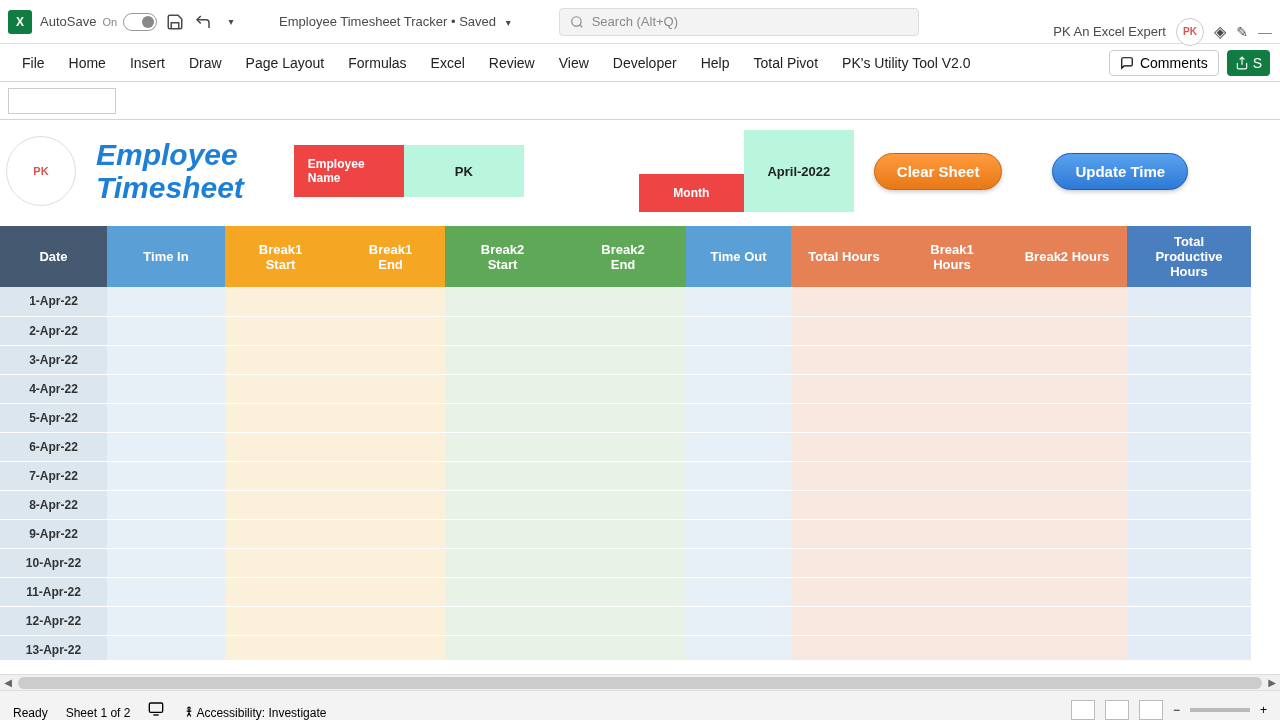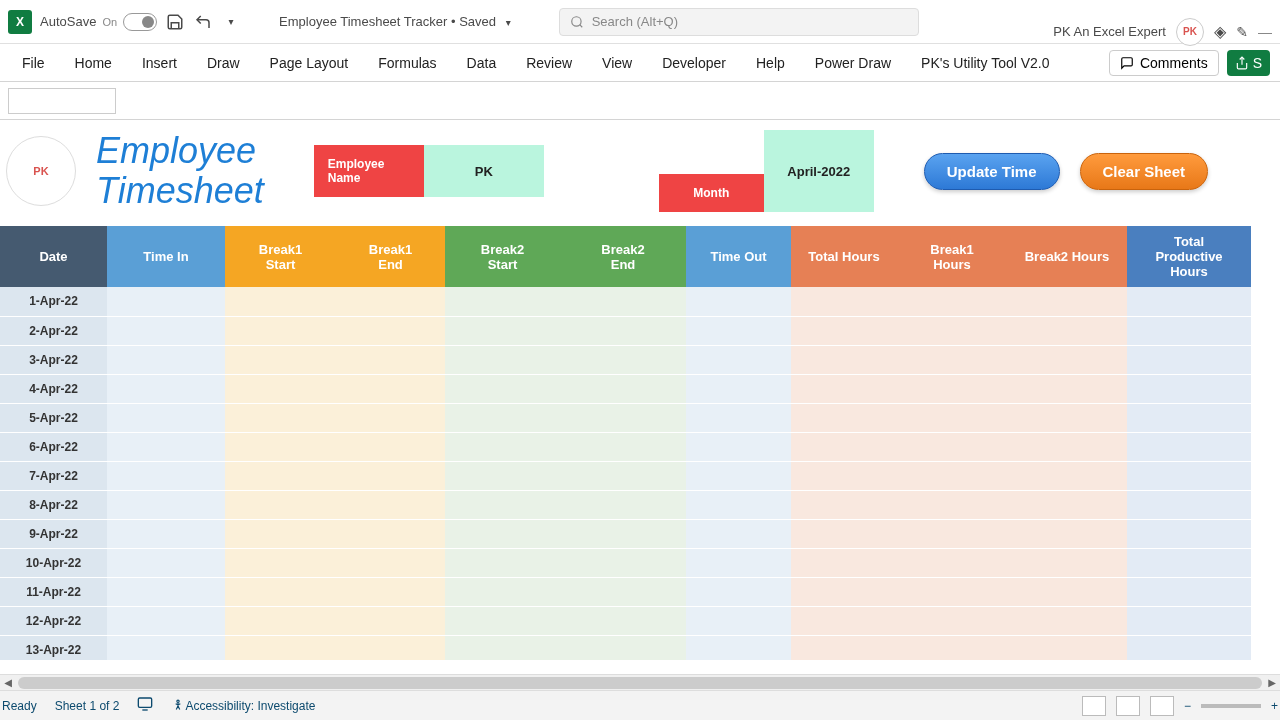--- a/index.html
+++ b/index.html
@@ -11,37 +11,37 @@
 .autosave { display: flex; align-items: center; gap: 6px; font-size: 13px; color: #4a4a4a; }
 .toggle { width: 34px; height: 18px; background: #fff; border: 1px solid #999; border-radius: 10px; position: relative; }
 .toggle::after { content: ''; position: absolute; width: 12px; height: 12px; background: #888; border-radius: 50%; top: 2px; right: 2px; }
 .titlebar-icon { width: 20px; height: 20px; display: flex; align-items: center; justify-content: center; color: #4a4a4a; cursor: pointer; }
 .doc-title { font-size: 13px; color: #4a4a4a; margin-left: 30px; }
 .search-box { flex: 0 0 360px; margin-left: 40px; height: 28px; background: #f3f3f3; border: 1px solid #ddd; border-radius: 4px; display: flex; align-items: center; padding: 0 10px; gap: 8px; color: #888; font-size: 13px; }
 .user-info { margin-left: auto; font-size: 13px; color: #4a4a4a; display: flex; align-items: center; gap: 10px; margin-top: 20px; }
 .user-avatar { width: 28px; height: 28px; border-radius: 50%; background: #fff; border: 1px solid #ccc; display: flex; align-items: center; justify-content: center; font-size: 10px; font-weight: bold; color: #d9534f; }
 
 
-.ribbon-tabs { height: 38px; background: #fff; display: flex; align-items: center; padding: 0 10px; gap: 6px; border-bottom: 1px solid #d4d4d4; }
+.ribbon-tabs { height: 38px; background: #fff; display: flex; align-items: center; padding: 0 10px; gap: 0; border-bottom: 1px solid #d4d4d4; }
 .ribbon-tab { padding: 8px 12px; font-size: 14px; color: #222; cursor: pointer; }
 .ribbon-right { margin-left: auto; display: flex; gap: 8px; }
 .comments-btn { display: flex; align-items: center; gap: 6px; padding: 4px 10px; border: 1px solid #ccc; border-radius: 4px; font-size: 14px; cursor: pointer; background: #fff; }
 .share-btn { background: #107c41; color: #fff; padding: 4px 8px; border-radius: 4px; font-size: 14px; display: flex; align-items: center; gap: 4px; cursor: pointer; }
 
 
 .formula-area { height: 38px; border-bottom: 1px solid #d4d4d4; display: flex; align-items: center; padding: 4px 8px; }
 .name-box { width: 108px; height: 26px; border: 1px solid #ccc; background: #fff; }
 
 
 .sheet-content { position: relative; height: 540px; overflow: hidden; }
 
 .header-section { display: flex; align-items: center; padding: 10px 6px 14px 6px; gap: 20px; }
 .logo-circle { width: 70px; height: 70px; border: 1px solid #ddd; border-radius: 50%; display: flex; align-items: center; justify-content: center; background: #fff; }
 .logo-inner { font-size: 11px; font-weight: bold; color: #d9534f; }
-.title-text { font-size: 36px; font-weight: normal; color: #1e7fd6; font-style: italic; line-height: 1.1; }
+.title-text { font-size: 30px; font-weight: bold; color: #1e7fd6; font-style: italic; line-height: 1.1; }
 
 .field-box { display: flex; }
 .field-label { background: #ef4444; color: #fff; font-size: 12px; font-weight: bold; padding: 12px 14px; display: flex; align-items: center; justify-content: center; width: 110px; }
 .field-value { background: #baf5de; color: #222; font-size: 13px; font-weight: bold; padding: 12px 18px; display: flex; align-items: center; justify-content: center; width: 120px; }
 .field-month-label { width: 105px; margin-top: 44px; }
 .field-month-value { width: 110px; }
 
 .action-btn { border-radius: 20px; padding: 9px 22px; font-size: 15px; font-weight: bold; color: #fff; cursor: pointer; box-shadow: 0 2px 4px rgba(0,0,0,0.2); }
 .btn-blue { background: linear-gradient(#5aa3f0, #2d79d6); border: 1px solid #1e5bb0; }
 .btn-orange { background: linear-gradient(#ff9b3d, #e87818); border: 1px solid #c9630c; }
@@ -70,21 +70,21 @@
 .td-timeout { background: #e8f0f7; }
 .td-tot { background: #f9e8df; }
 .td-prod { background: #e3ebf5; }
 
 
 .hscroll { position: absolute; bottom: 30px; left: 0; right: 0; height: 16px; background: #f0f0f0; border-top: 1px solid #ddd; display: flex; align-items: center; }
 .hscroll-arrow { width: 16px; height: 16px; display: flex; align-items: center; justify-content: center; color: #666; font-size: 10px; cursor: pointer; }
 .hscroll-track { flex: 1; height: 12px; background: #ccc; border-radius: 6px; margin: 0 2px; }
 
 
-.statusbar { position: absolute; bottom: 0; left: 0; right: 0; height: 30px; background: #f3f3f3; border-top: 1px solid #ddd; display: flex; align-items: center; padding: 0 2px; font-size: 12px; color: #0c4a6e; gap: 18px; }
+.statusbar { position: absolute; bottom: 0; left: 0; right: 0; height: 30px; background: #f3f3f3; border-top: 1px solid #ddd; display: flex; align-items: flex-end; padding: 0 13px; font-size: 12px; color: #000000; gap: 18px; }
 .statusbar-right { margin-left: auto; display: flex; gap: 10px; align-items: center; }
 .view-btn { width: 24px; height: 20px; border: 1px solid #bbb; background: #fff; cursor: pointer; }
 .zoom-slider { width: 60px; height: 4px; background: #bbb; position: relative; }
 </style>
 </head>
 <body>
 
 <div class="titlebar">
   <div class="excel-logo">X</div>
   <div class="autosave">
@@ -125,26 +125,26 @@
   </div>
 </div>
 
 <div class="ribbon-tabs">
   <div class="ribbon-tab">File</div>
   <div class="ribbon-tab">Home</div>
   <div class="ribbon-tab">Insert</div>
   <div class="ribbon-tab">Draw</div>
   <div class="ribbon-tab">Page Layout</div>
   <div class="ribbon-tab">Formulas</div>
-  <div class="ribbon-tab">Data</div>
+  <div class="ribbon-tab">Excel</div>
   <div class="ribbon-tab">Review</div>
   <div class="ribbon-tab">View</div>
   <div class="ribbon-tab">Developer</div>
   <div class="ribbon-tab">Help</div>
-  <div class="ribbon-tab">Power Draw</div>
+  <div class="ribbon-tab">Total Pivot</div>
   <div class="ribbon-tab">PK's Utility Tool V2.0</div>
   <div class="ribbon-right">
     <div class="comments-btn">
       <svg width="14" height="14" viewBox="0 0 24 24" fill="none" stroke="currentColor" stroke-width="2">
           <path d="M21 15a2 2 0 01-2 2H7l-4 4V5a2 2 0 012-2h14a2 2 0 012 2z"></path>
         </svg>
       <span>Comments</span>
     </div>
     <div class="share-btn">
       <svg width="14" height="14" viewBox="0 0 24 24" fill="none" stroke="white" stroke-width="2">
@@ -171,22 +171,22 @@
       <div>Timesheet</div>
     </div>
     <div class="field-box" style="margin-left:30px">
       <div class="field-label">Employee Name</div>
       <div class="field-value">PK</div>
     </div>
     <div class="field-box" style="margin-left:95px">
       <div class="field-label field-month-label">Month</div>
       <div class="field-value field-month-value">April-2022</div>
     </div>
+    <div class="action-btn btn-orange">Clear Sheet</div>
     <div class="action-btn btn-blue" style="margin-left:30px">Update Time</div>
-    <div class="action-btn btn-orange">Clear Sheet</div>
   </div>
 
   <table class="timesheet-table">
     <thead>
       <tr>
         <th class="th-date">Date</th>
         <th class="th-timein">Time In</th>
         <th class="th-b1s" style="white-space:pre-line">Break1
 Start</th>
         <th class="th-b1e" style="white-space:pre-line">Break1

